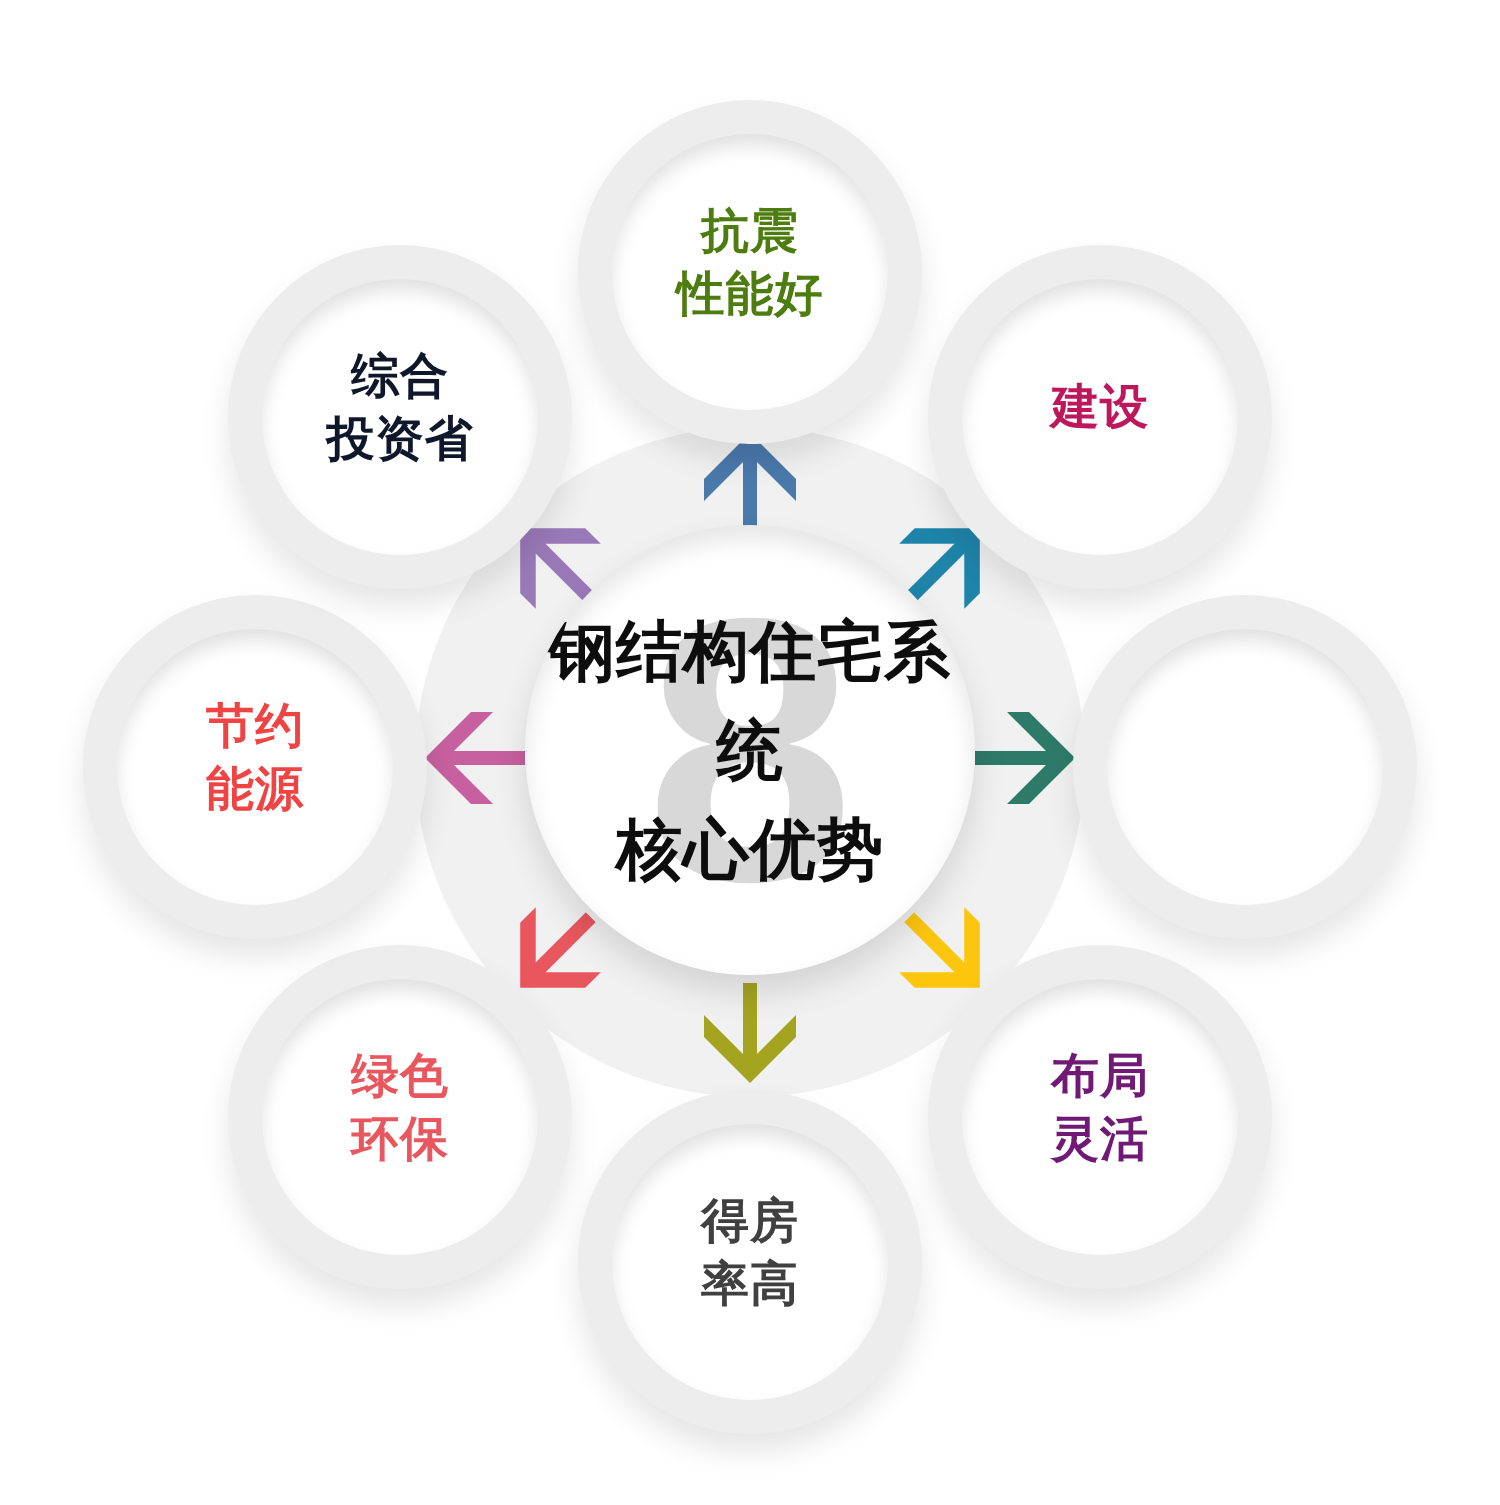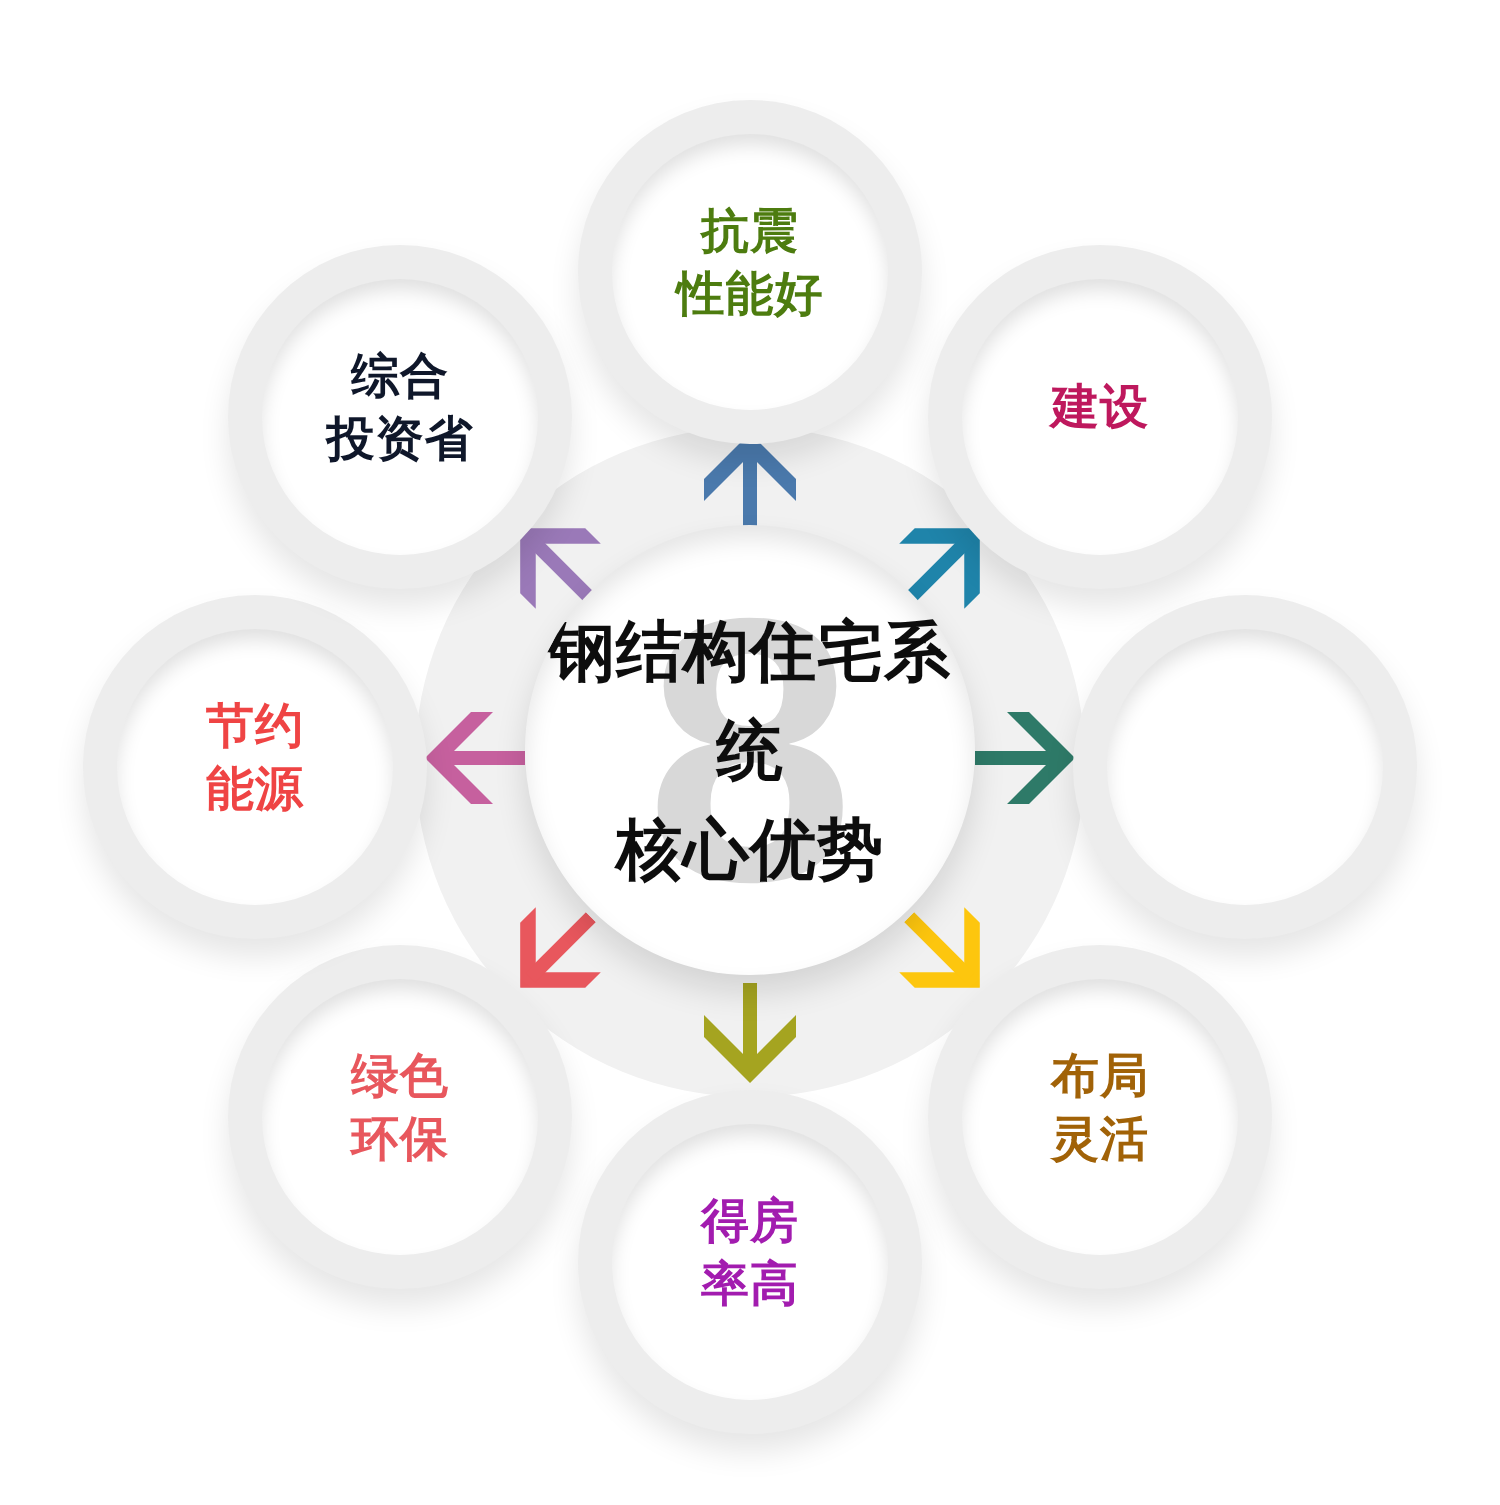--- a/index.html
+++ b/index.html
@@ -209,29 +209,29 @@
     </div>
   </div>
   <div class="node n-right" style="background-color: rgb(237, 237, 237);">
     <div class="node-inner" style="background-color: rgb(255, 255, 255);">
       <div class="node-label" style="color: rgb(46, 122, 104);">
       </div>
     </div>
   </div>
   <div class="node n-bottom-right" style="background-color: rgb(237, 237, 237);">
     <div class="node-inner" style="background-color: rgb(255, 255, 255);">
-      <div class="node-label" style="color: #a16207;">
+      <div class="node-label" style="color: #701a75;">
         <div>布局</div>
         <div>灵活</div>
       </div>
     </div>
   </div>
   <div class="node n-bottom" style="background-color: rgb(237, 237, 237);">
     <div class="node-inner" style="background-color: rgb(255, 255, 255);">
-      <div class="node-label" style="color: #a21caf;">
+      <div class="node-label" style="color: #404040;">
         <div>得房</div>
         <div>率高</div>
       </div>
     </div>
   </div>
   <div class="node n-bottom-left" style="background-color: rgb(237, 237, 237);">
     <div class="node-inner" style="background-color: #ffffff; align-items: center;">
       <div class="node-label" style="color: rgb(232, 87, 93);">
         <div>绿色</div>
         <div>环保</div>

